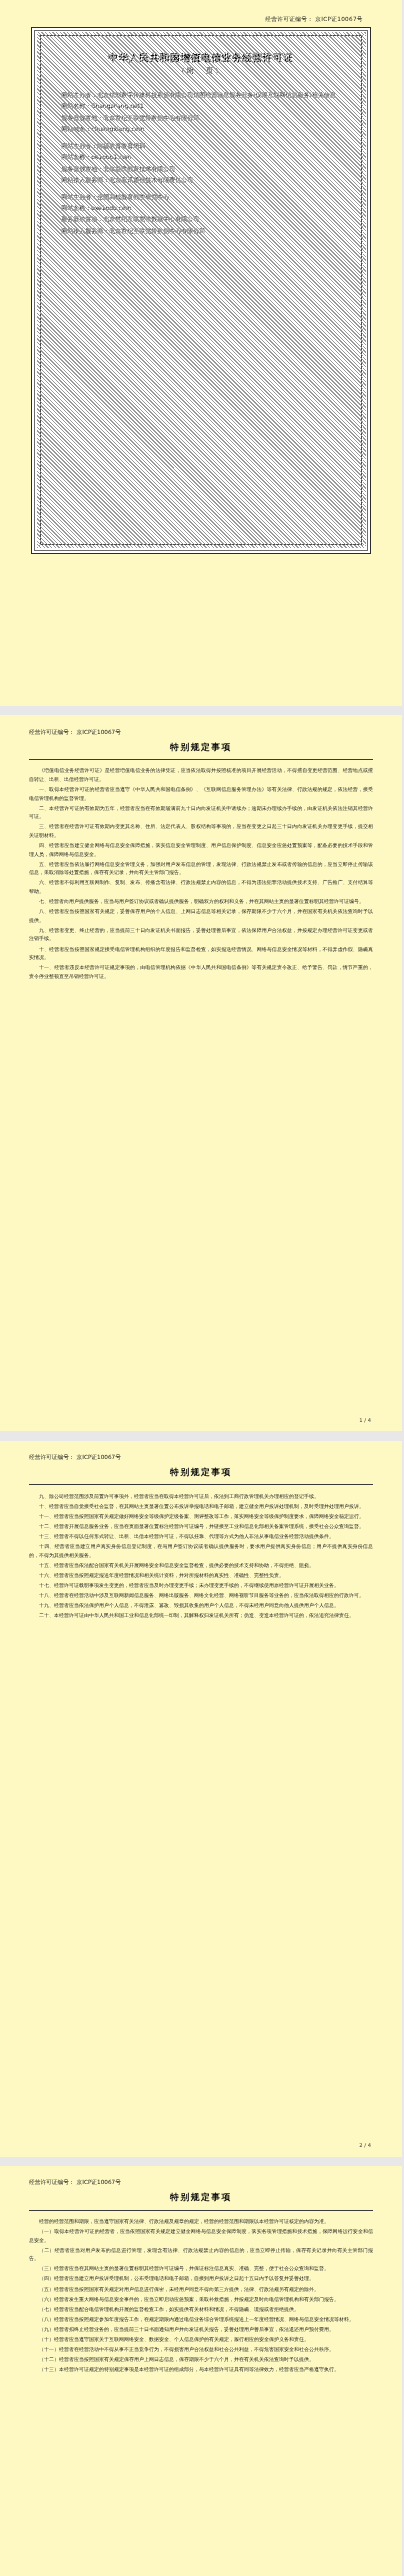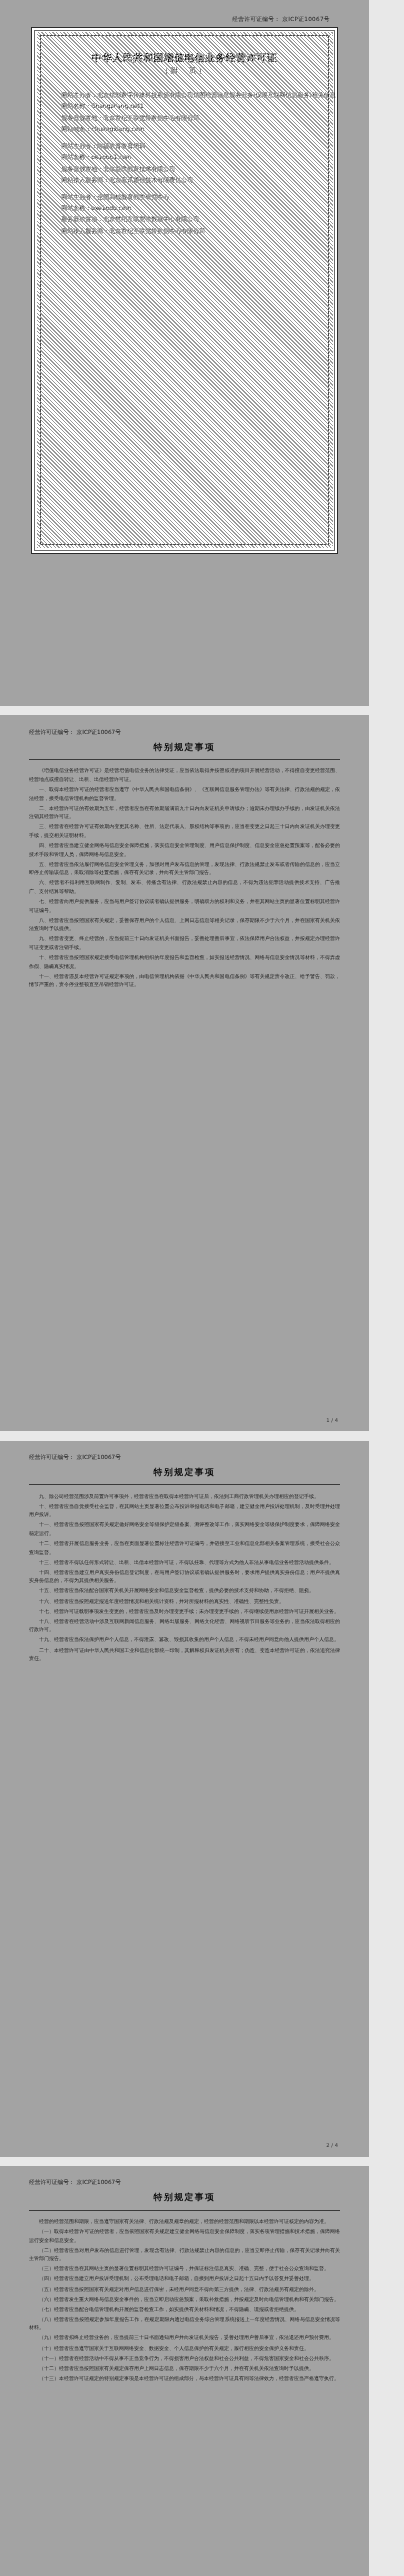--- a/index.html
+++ b/index.html
@@ -10,22 +10,22 @@
   }
   body {
     width: 405px;
   }
   .doc {
     width: 405px;
     margin: 0 auto;
   }
   .page {
     position: relative;
-    width: 369px;
-    background: #a3a3a3;
+    width: 402px;
+    background: #fef9c3;
     box-sizing: border-box;
     margin-bottom: 9.3px;
     overflow: hidden;
   }
   .page-1 { height: 706px; padding: 15.5px 31px 0 31px; }
   .page-2 { height: 716px; padding: 13.4px 29px 0 29px; }
   .page-3 { height: 716px; padding: 13.4px 29px 0 29px; }
   .page-4 { height: 716px; padding: 13.4px 29px 0 29px; }
 
   

